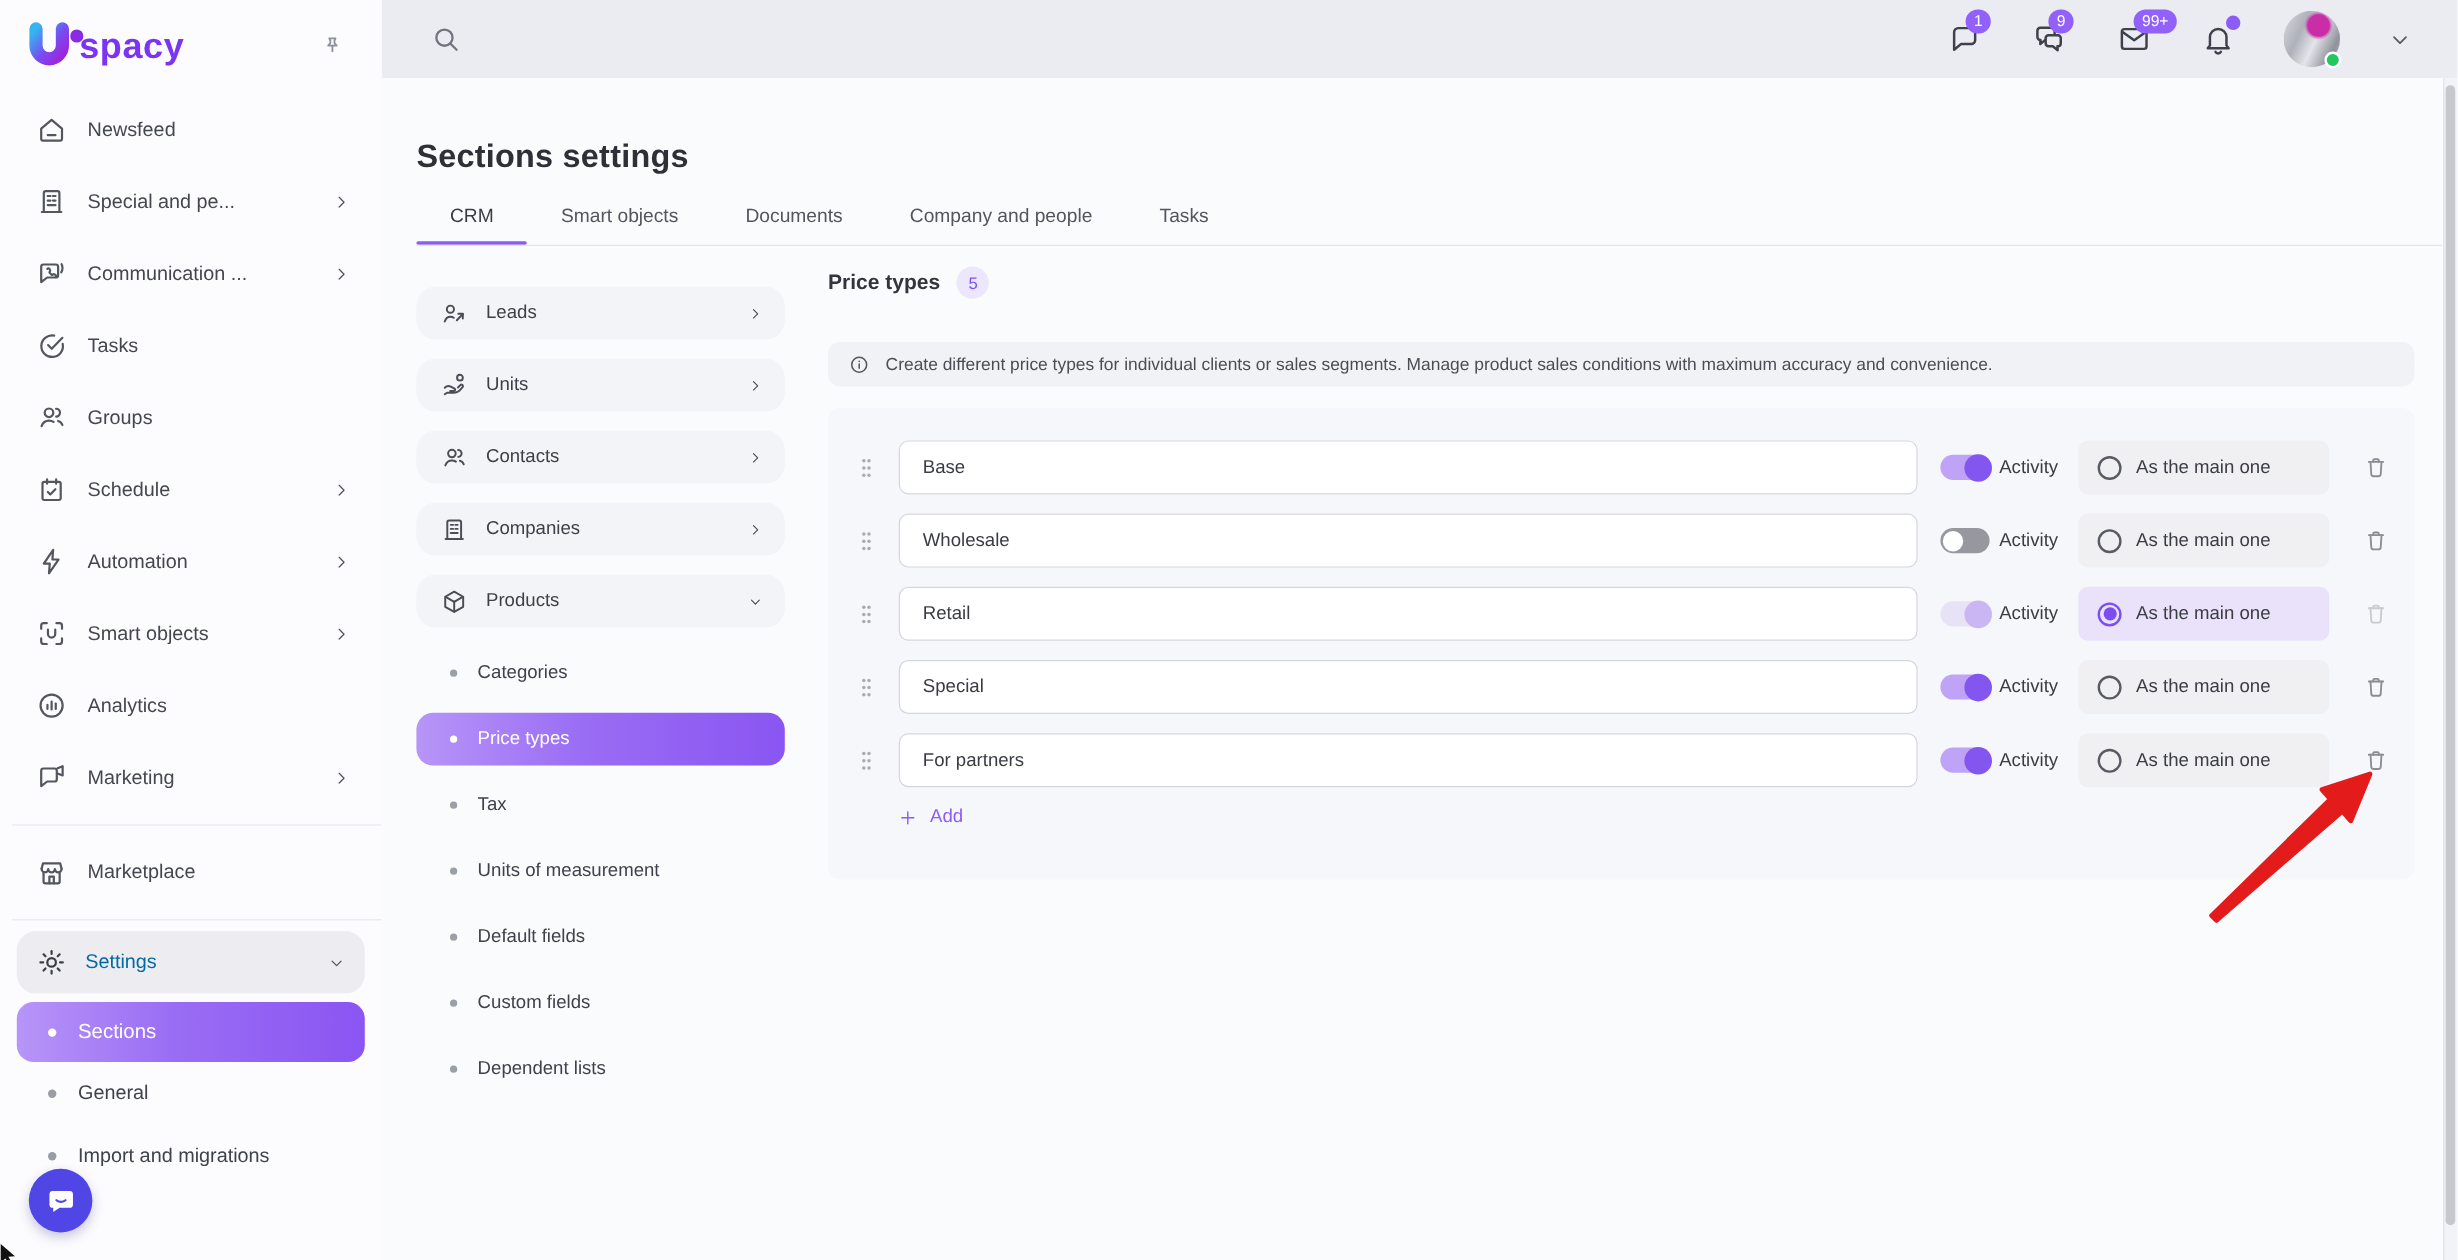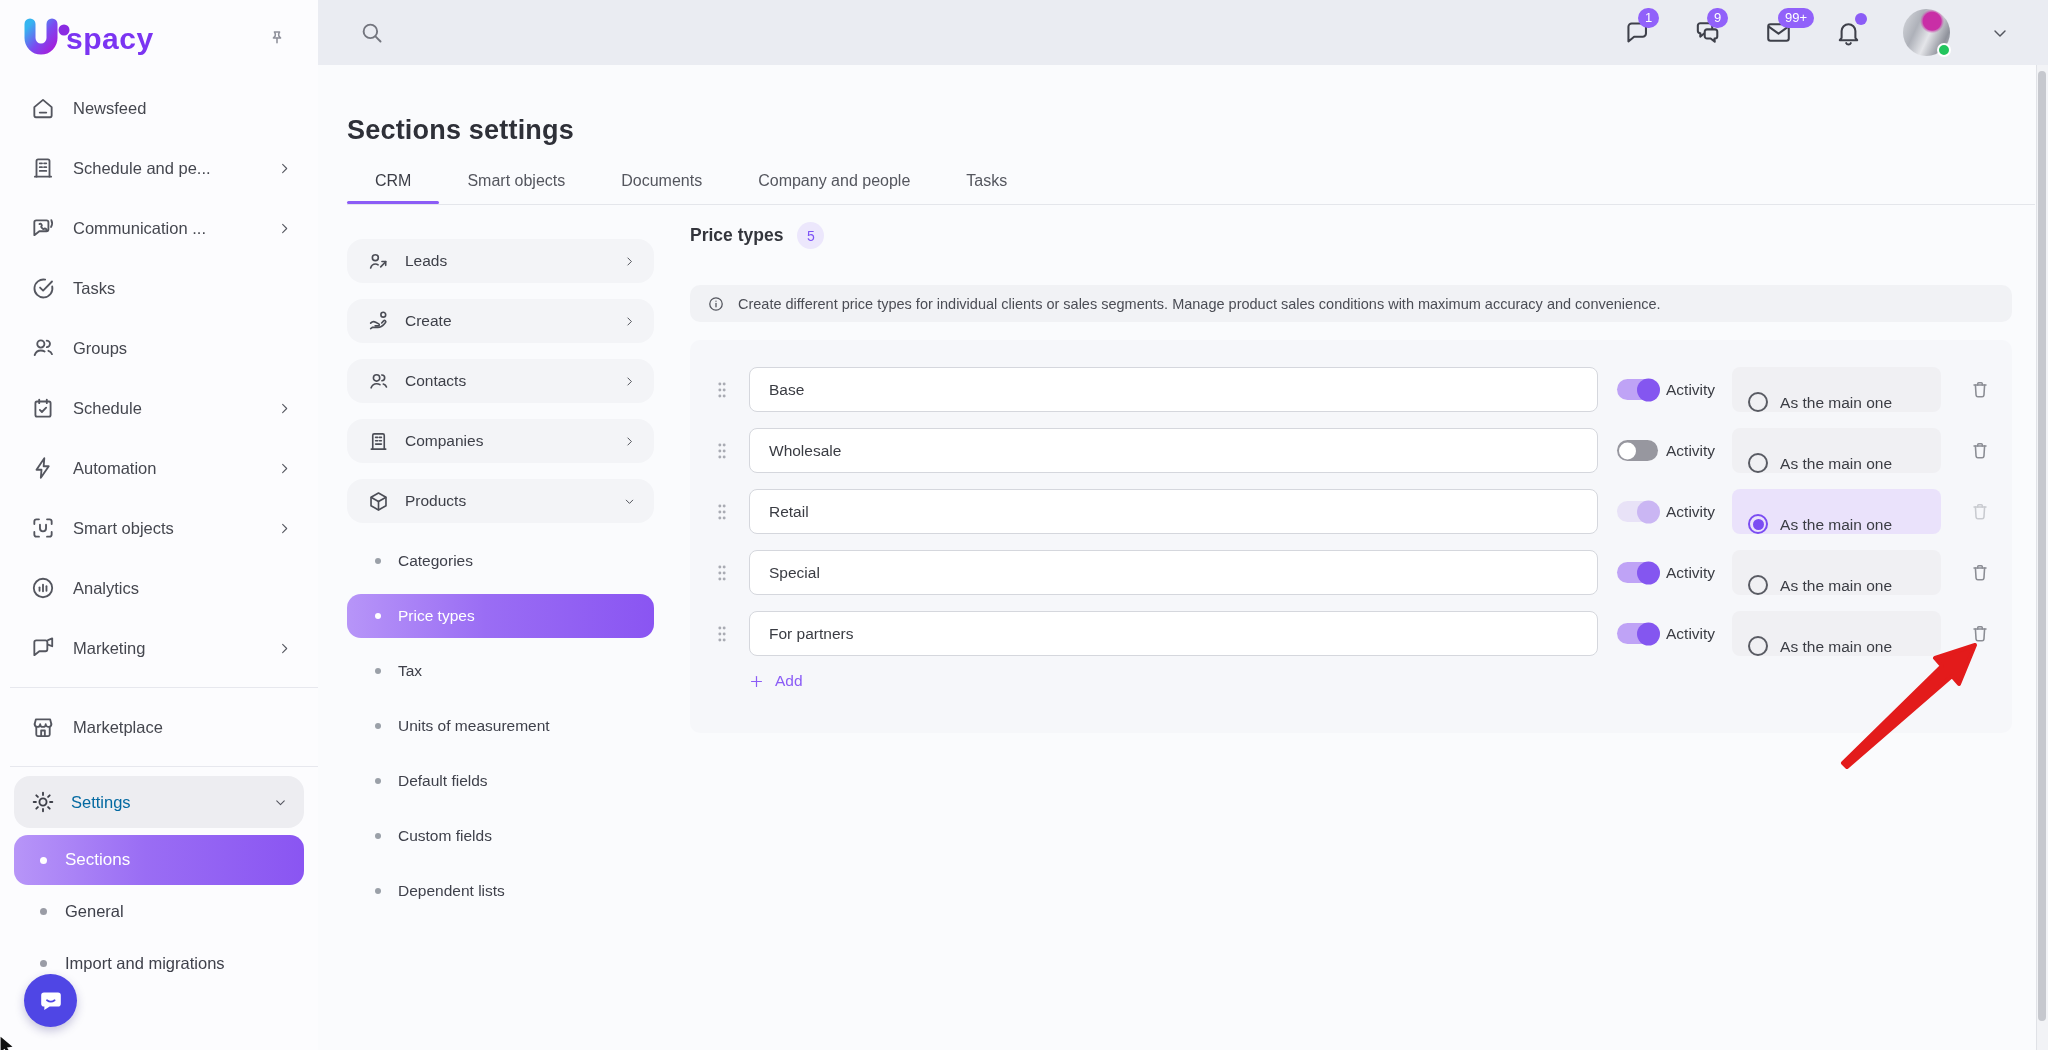--- a/index.html
+++ b/index.html
@@ -95,21 +95,21 @@
   .pinput { width:849px; height:45px; margin-left:21px; background:#fff; border:1px solid #d5d7dd; border-radius:8px;
      padding:0 19px; font-size:15.5px; color:#3a3c43; font-family:"Liberation Sans",sans-serif; outline:none; }
   .toggle { position:relative; width:41px; height:21px; border-radius:11px; margin-left:19px; flex:none; cursor:pointer; }
   .toggle.on { background:#bfa3f6; }
   .toggle.on .knob { position:absolute; right:-2px; top:50%; transform:translateY(-50%); width:23px; height:23px; border-radius:50%; background:#8456f0; }
   .toggle.off { background:#97979f; }
   .toggle.off .knob { position:absolute; left:2px; top:50%; transform:translateY(-50%); width:17px; height:17px; border-radius:50%; background:#ffffff; }
   .toggle.disabled-on { background:#e8e2f7; }
   .toggle.disabled-on .knob { position:absolute; right:-2px; top:50%; transform:translateY(-50%); width:23px; height:23px; border-radius:50%; background:#cab6f3; }
   .act-label { font-size:15.5px; color:#3b3d44; margin-left:8px; white-space:nowrap; }
-  .main-pill { display:flex; align-items:flex-end; width:209px; height:45px; margin-left:17px; padding-left:16px;
+  .main-pill { display:flex; align-items:center; width:209px; height:45px; margin-left:17px; padding-left:16px;
      background:#f0f0f3; border-radius:8px; cursor:pointer; flex:none; }
   .main-pill.selected { background:#eae2fb; }
   .radio { width:20px; height:20px; border:2px solid #595b63; border-radius:50%; position:relative; flex:none; }
   .radio.checked { border-color:#7b4df2; }
   .radio.checked::after { content:""; position:absolute; inset:2.5px; border-radius:50%; background:#7b4df2; }
   .main-label { font-size:15.5px; color:#3b3d44; margin-left:12px; white-space:nowrap; }
   .trash { width:22px; height:23px; margin-left:28px; color:#8b8d94; cursor:pointer; flex:none; }
   .trash.disabled { color:#c9cbd0; cursor:default; }
   .add-btn { display:flex; align-items:center; margin:16px 0 0 58px; color:#8b5cf6; font-size:15.5px; cursor:pointer; }
   .add-btn .plus { width:17px; height:17px; margin-right:10px; }
@@ -162,21 +162,21 @@
       <div class="nav-item">
         <span class="nav-ic">
           <svg viewBox="0 0 24 24" fill="none" stroke="currentColor" stroke-width="1.7" stroke-linecap="round" stroke-linejoin="round">
             <path d="M6 20V5.5A1.5 1.5 0 0 1 7.5 4h9A1.5 1.5 0 0 1 18 5.5V20"></path>
             <path d="M4.5 20h15"></path>
             <path d="M9 7.7h2.1M13 7.7h2"></path>
             <path d="M9 11.2h2.1M13 11.2h2"></path>
             <path d="M9 14.7h6"></path>
           </svg>
         </span>
-        <span class="nav-label">Schedule and pe...</span>
+        <span class="nav-label">Special and pe...</span>
         <span class="nav-chev">
           <svg viewBox="0 0 24 24" fill="none" stroke="currentColor" stroke-width="1.7" stroke-linecap="round" stroke-linejoin="round">
             <path d="M9 5.5l6.5 6.5L9 18.5"></path>
           </svg>
         </span>
       </div>
       <div class="nav-item">
         <span class="nav-ic">
           <svg viewBox="0 0 24 24" fill="none" stroke="currentColor" stroke-width="1.7" stroke-linecap="round" stroke-linejoin="round">
             <path d="M4 6.8A1.8 1.8 0 0 1 5.8 5h9.4A1.8 1.8 0 0 1 17 6.8v6.4a1.8 1.8 0 0 1-1.8 1.8H8.6L4 18.6Z"></path>
@@ -443,21 +443,21 @@
           </span>
         </div>
         <div class="sub-card">
           <span class="nav-ic">
             <svg viewBox="0 0 24 24" fill="none" stroke="currentColor" stroke-width="1.7" stroke-linecap="round" stroke-linejoin="round">
               <path d="M17 7.4a2.5 2.5 0 1 0 0-5 2.5 2.5 0 0 0 0 5Z"></path>
               <path d="M3.8 13.7c1.6-1.7 3.4-2 5.2-1l3.3 1.8c1 .6.7 2-.5 2H8.5"></path>
               <path d="M3.8 19.4l2-1.4 5.6.1c2.7 0 4.6-1 6.4-3.2l1.5-1.8a1.3 1.3 0 0 0-2-1.7l-2 2.1"></path>
             </svg>
           </span>
-          <span>Create</span>
+          <span>Units</span>
           <span class="nav-chev">
             <svg viewBox="0 0 24 24" fill="none" stroke="currentColor" stroke-width="1.7" stroke-linecap="round" stroke-linejoin="round">
               <path d="M9 5.5l6.5 6.5L9 18.5"></path>
             </svg>
           </span>
         </div>
         <div class="sub-card">
           <span class="nav-ic">
             <svg viewBox="0 0 24 24" fill="none" stroke="currentColor" stroke-width="1.7" stroke-linecap="round" stroke-linejoin="round">
               <path d="M13.3 8.3a3.3 3.3 0 1 1-6.6 0 3.3 3.3 0 0 1 6.6 0Z"></path>

